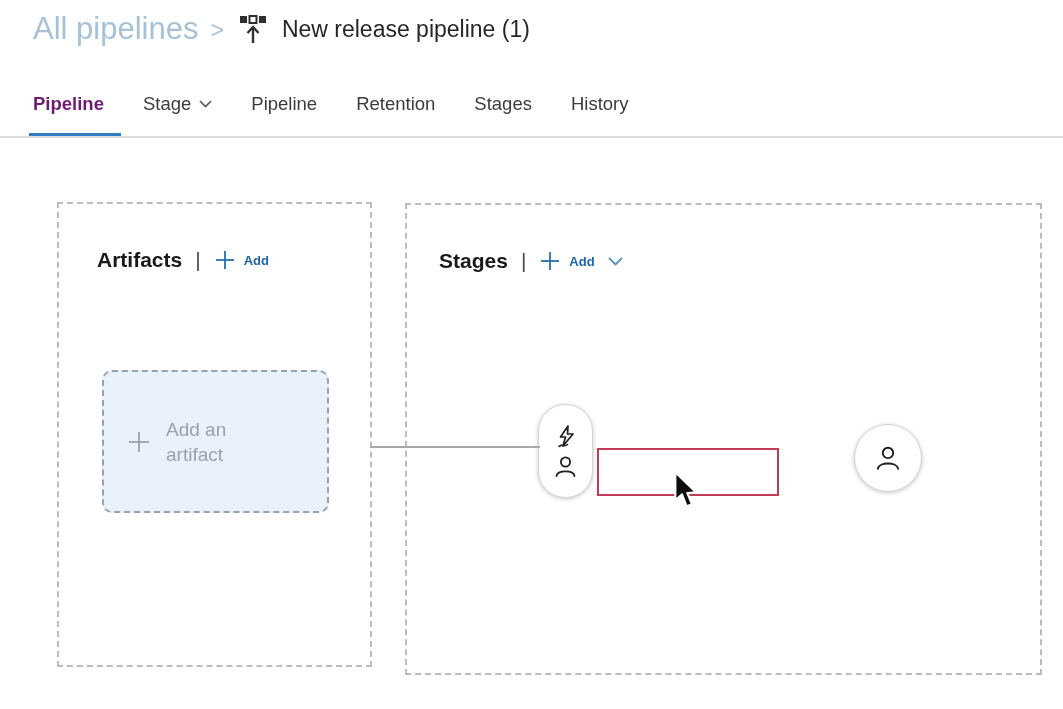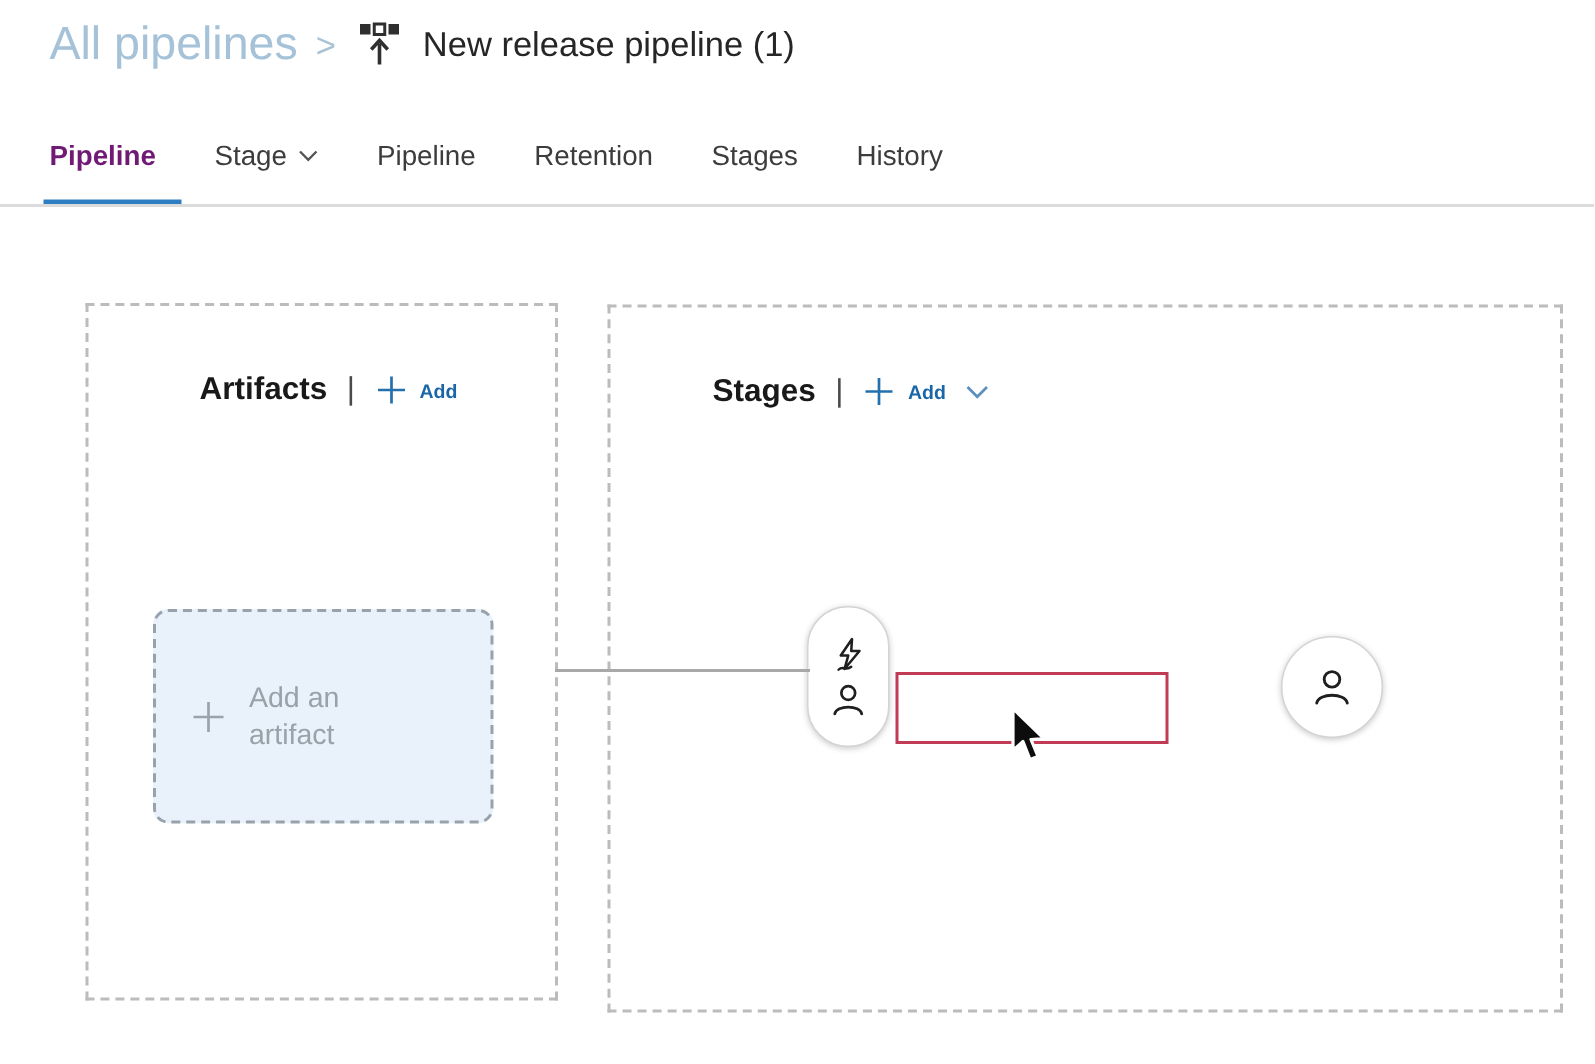--- a/index.html
+++ b/index.html
@@ -19,29 +19,29 @@
   .tab.active{font-weight:700;color:#701a75;}
   #active-tab-underline{position:absolute;left:29px;top:133px;width:92px;height:5px;background:#2d7ec2;}
   #tab-divider{position:absolute;left:0;top:136px;width:1063px;height:2px;background:#dcdcdc;}
   
   .panel{position:absolute;border:2px dashed #bcbcbc;background:#ffffff;}
   #artifacts-panel{left:57px;top:202px;width:311px;height:461px;}
   #stages-panel{left:405px;top:203px;width:633px;height:468px;}
   .panel-header{position:absolute;display:flex;align-items:center;gap:11px;}
   #artifacts-header{left:38px;top:44px;}
   #stages-header{left:32px;top:44px;}
-  .panel-title{font-size:21px;font-weight:700;color:#191919;margin-left:36px;}
+  .panel-title{font-size:21px;font-weight:700;color:#191919;}
   .panel-pipe{font-size:21px;color:#4a4a4a;font-weight:300;padding:0 2px;}
   .add-button{display:flex;align-items:center;gap:8px;cursor:pointer;}
   .add-label{font-size:13px;font-weight:700;color:#1b66a8;}
   
   #add-artifact-box{
     position:absolute;left:43px;top:166px;width:227px;height:143px;border-radius:10px;
     background:#e9f1fa;border:2px dashed #98a2ad;display:flex;align-items:center;gap:14px;
-    padding-left:22px;box-sizing:border-box;cursor:pointer;margin-top:36px;
+    padding-left:22px;box-sizing:border-box;cursor:pointer;
   }
   #add-artifact-text{font-size:19px;line-height:25px;color:#99a1a9;width:96px;}
   #schedule-trigger{position:absolute;left:47px;top:368px;display:flex;align-items:center;gap:16px;}
   #schedule-text{font-size:19px;line-height:24px;color:#8d9296;width:110px;}
   .hexagon{filter:drop-shadow(0 1px 2px rgba(0,0,0,0.15));cursor:pointer;}
   
   #artifact-stage-connector{position:absolute;left:370px;top:446px;width:170px;height:2px;background:#a8a8a8;}
   #stage-card{
     position:absolute;left:157px;top:180px;width:320px;height:128px;
     background:#d9e8f7;border:1px solid #64727e;box-sizing:border-box;

